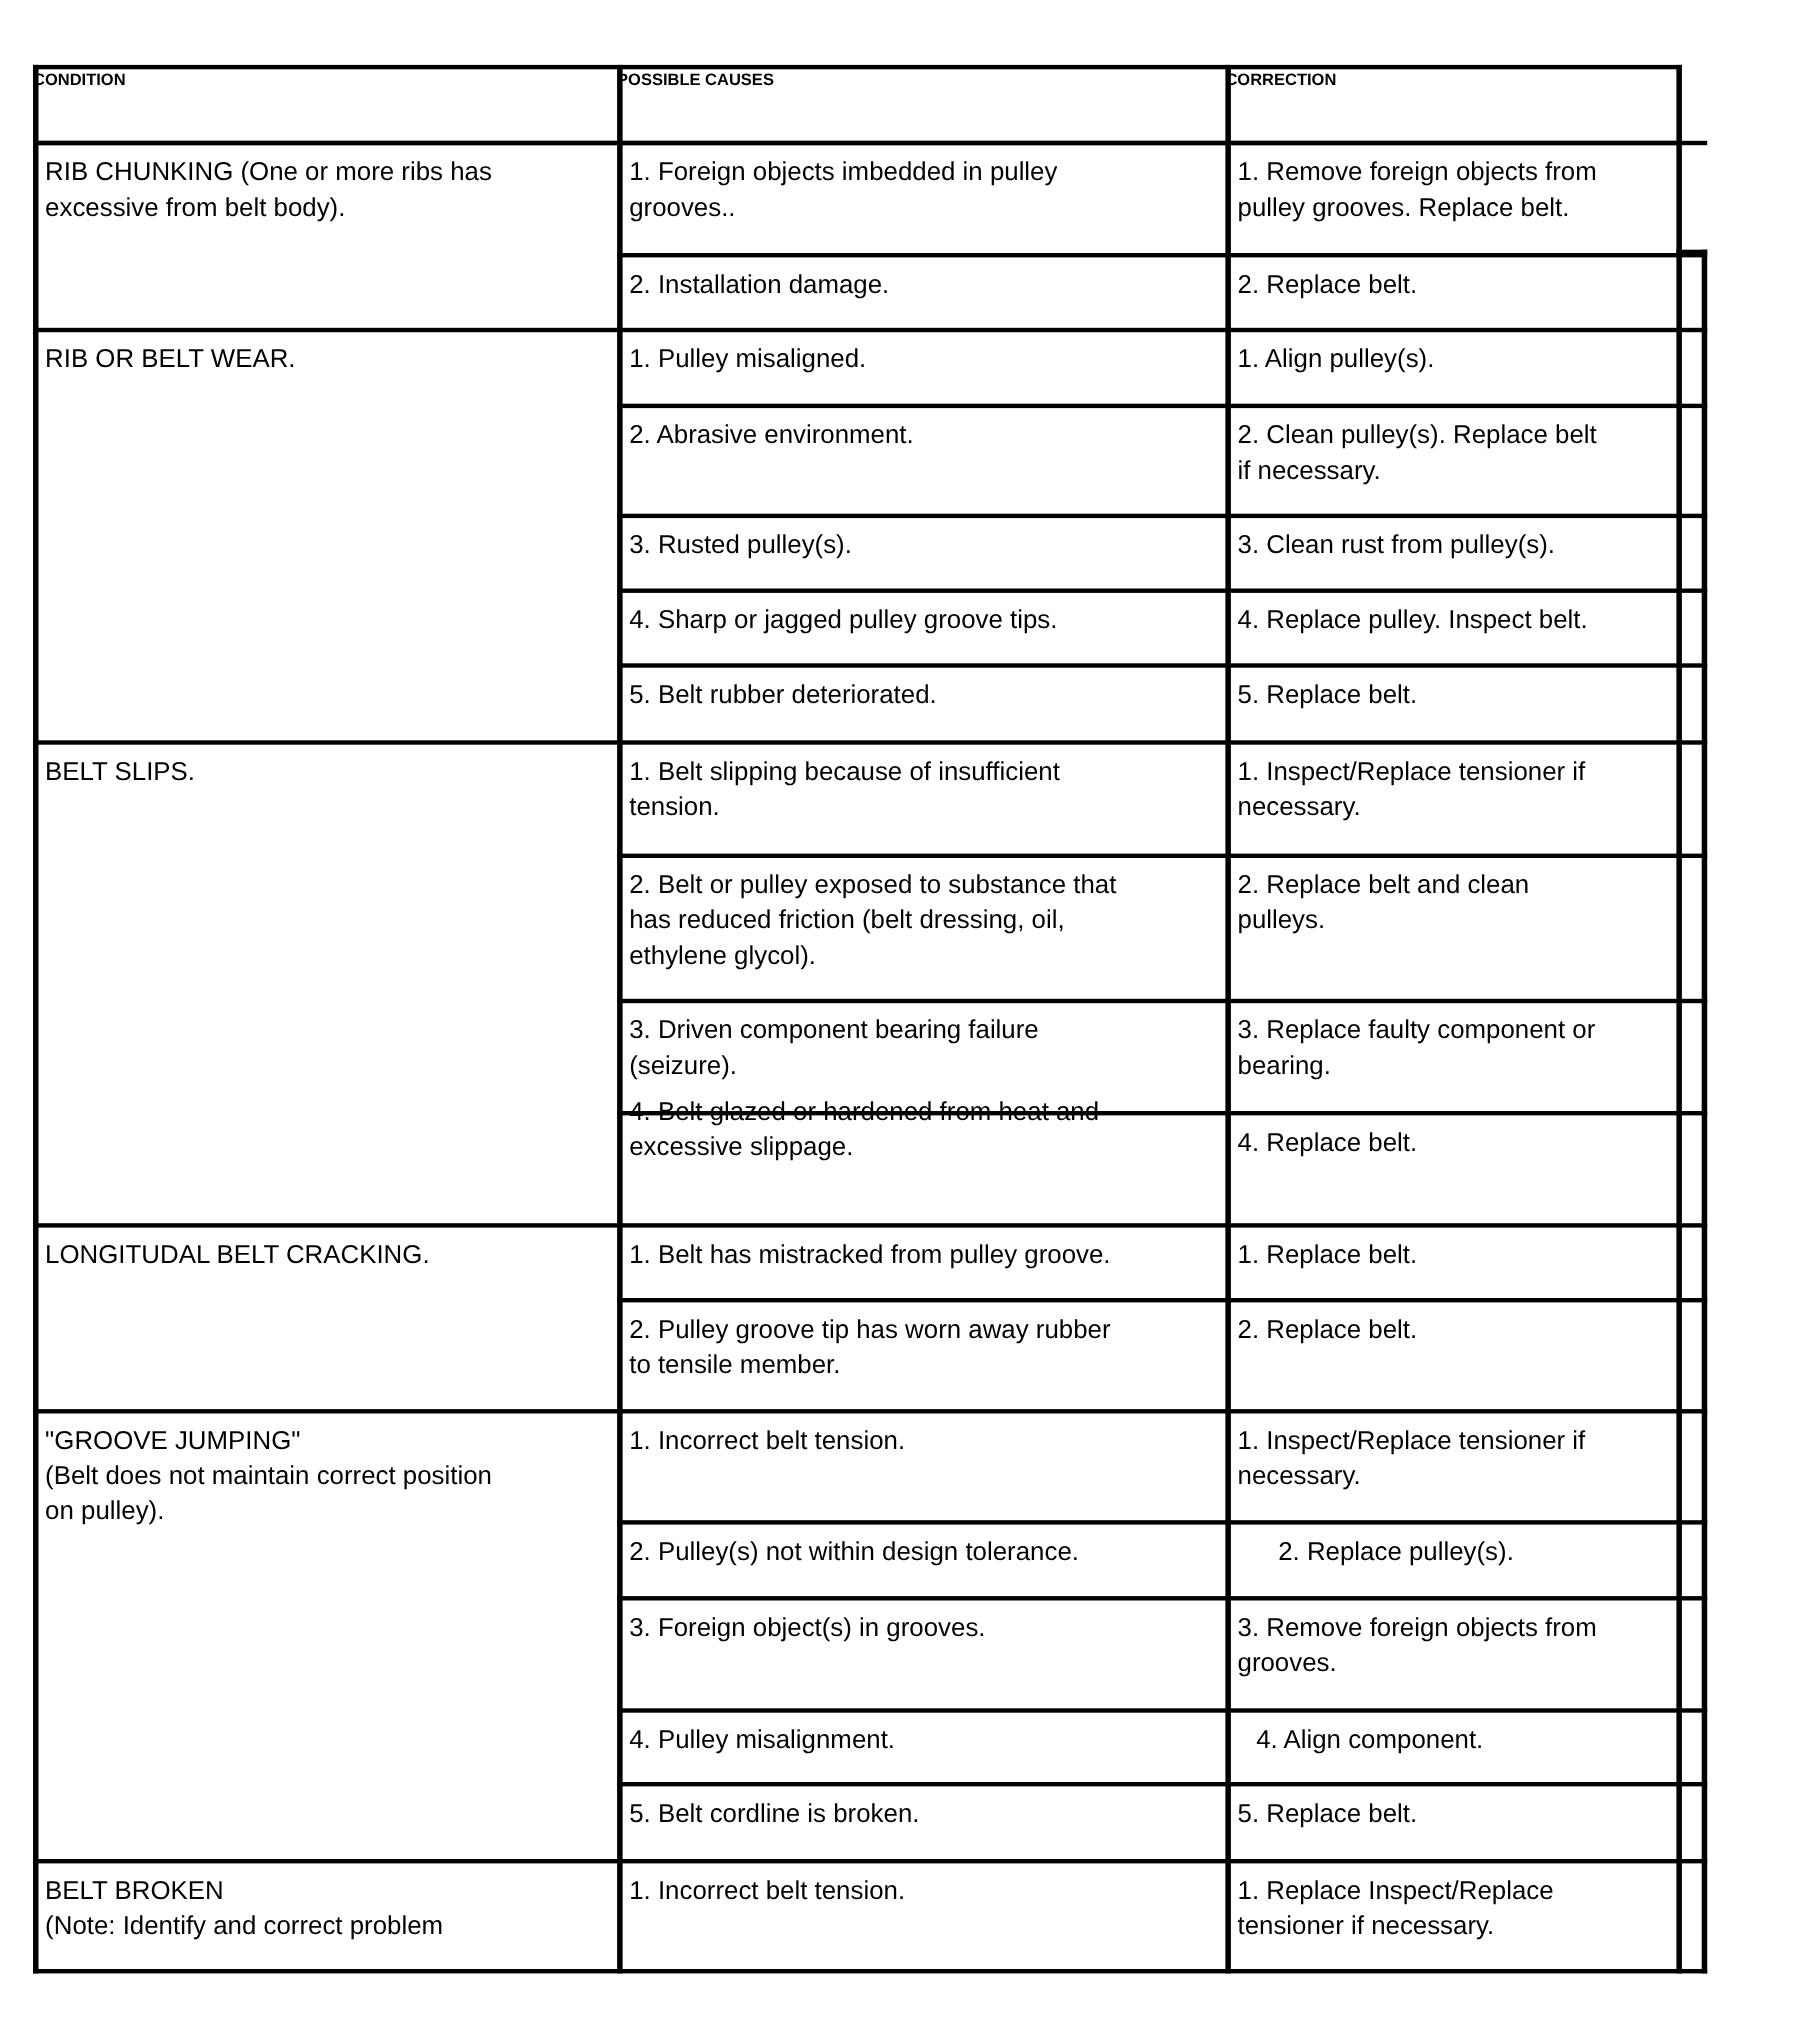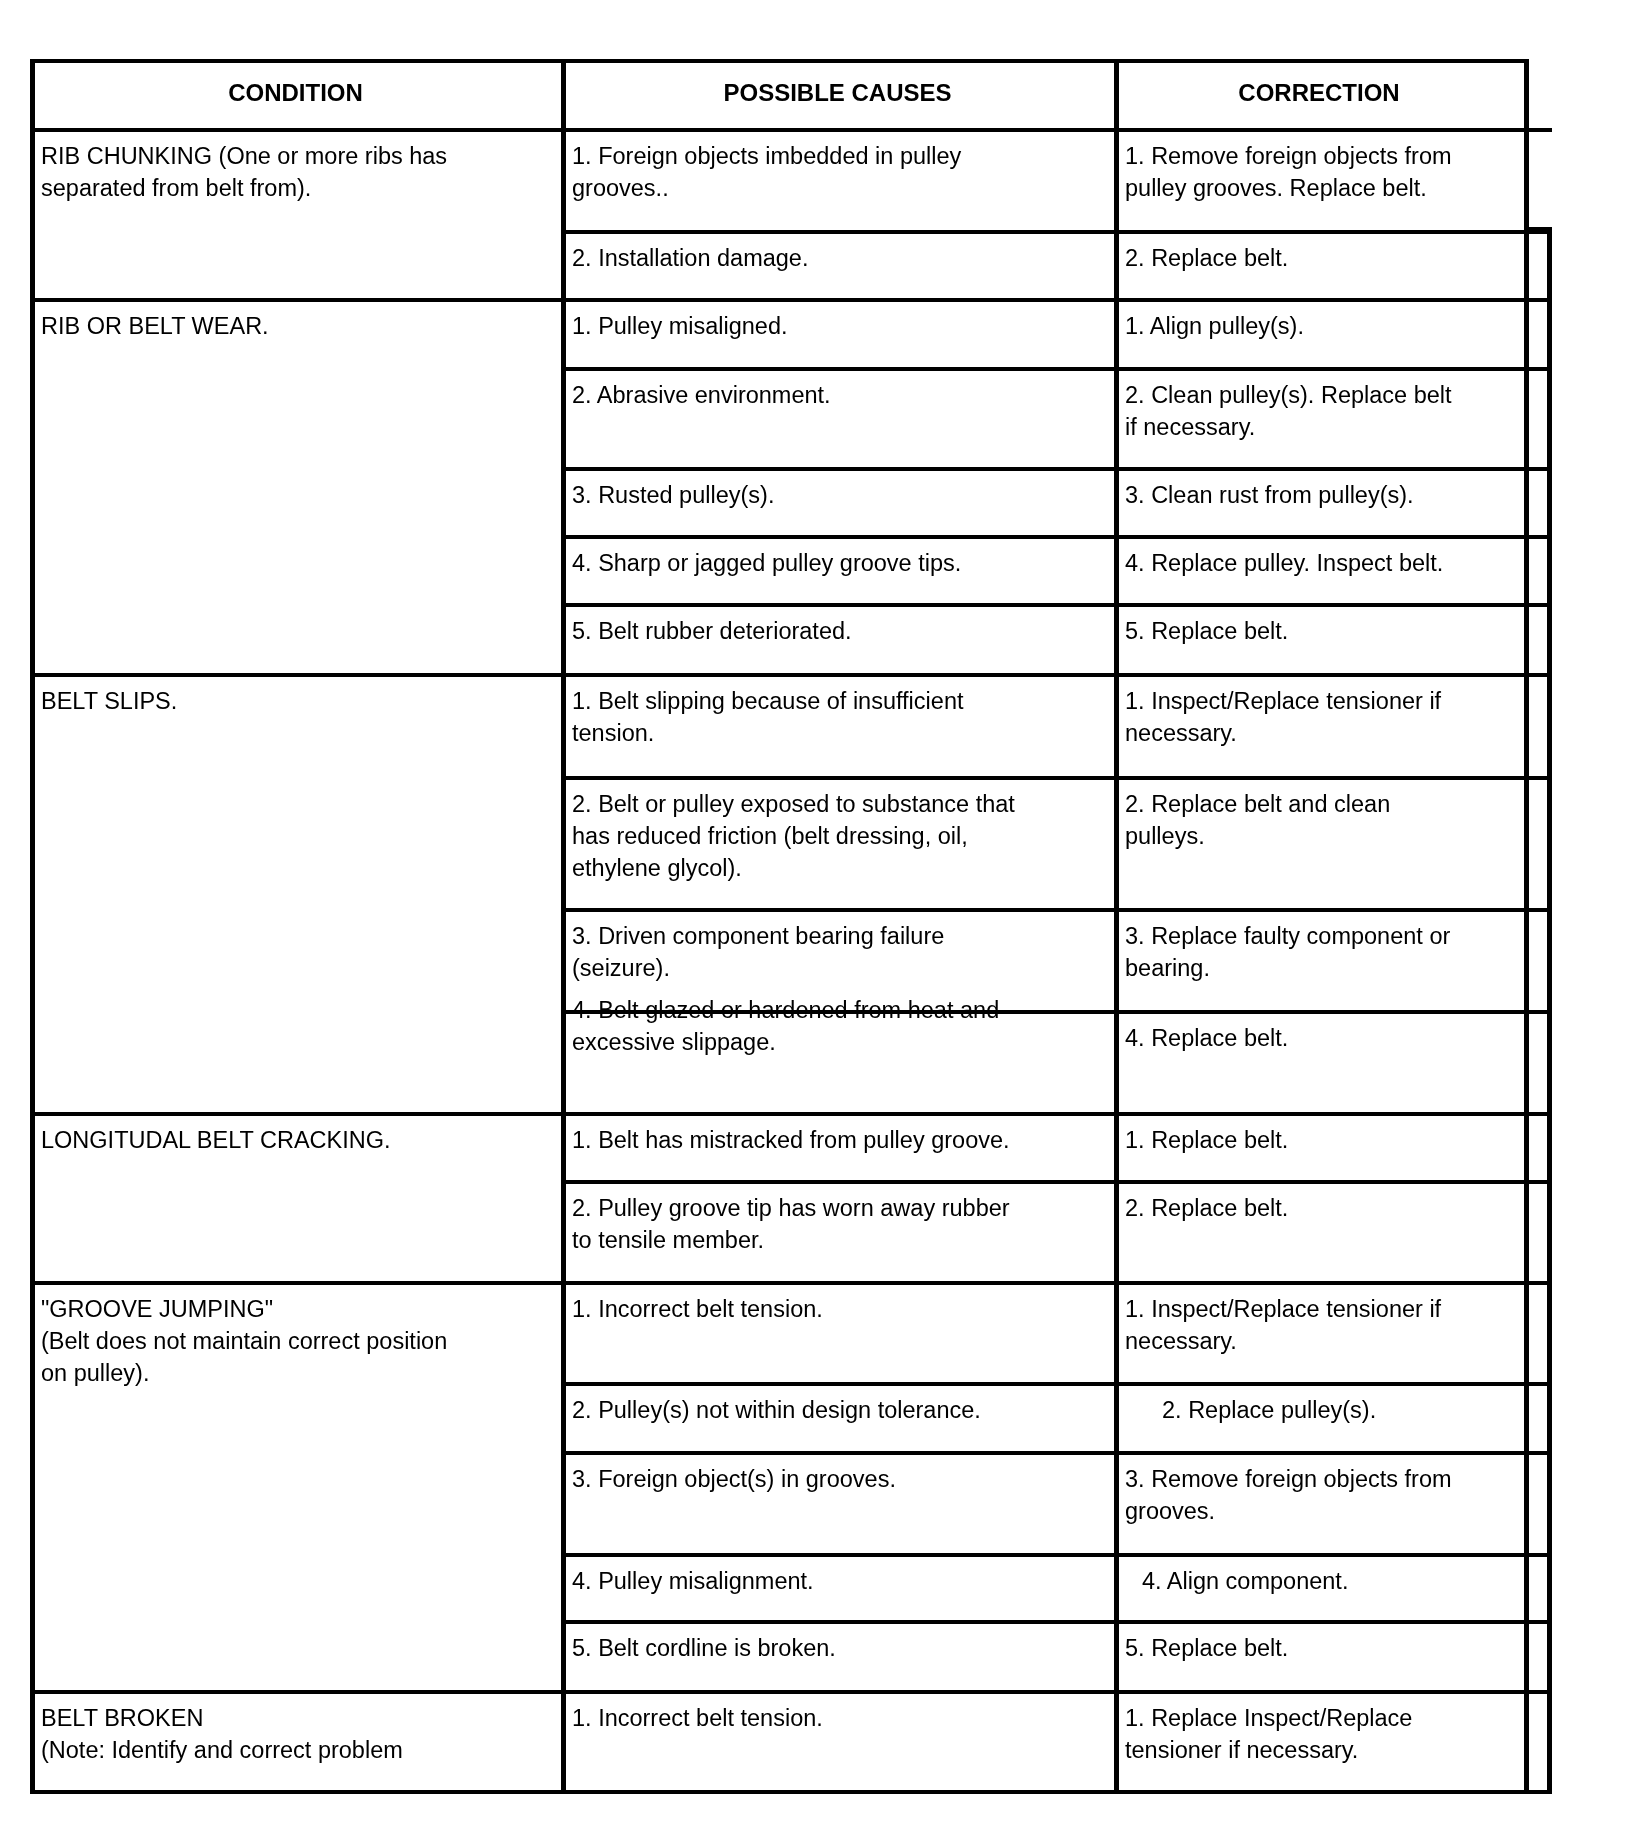--- a/index.html
+++ b/index.html
@@ -2,41 +2,41 @@
 <html><head>
 <meta charset="utf-8">
 <style>
   html, body { margin: 0; padding: 0; background: #ffffff; }
   body { width: 1632px; height: 1838px; position: relative; overflow: hidden;
          font-family: "Liberation Sans", sans-serif; color: #000; }
   .hline { position: absolute; background: #000; height: 4px; }
   .vline { position: absolute; background: #000; width: 5px; }
   .cell { position: absolute; box-sizing: border-box; font-size: 23.5px; line-height: 32px;
           padding: 12px 0 0 11px; white-space: pre-wrap; }
-  .hdr { position: absolute; text-align: center; font-weight: bold; font-size: 24px;
-         line-height: 28px; padding-top: 20px; }
+  .hdr { position: absolute; text-align: left; font-weight: bold; font-size: 15px;
+         line-height: 28px; padding-top: 0; }
 </style>
 </head>
 <body>
 
 <div id="table">
   <div class="hdr" id="hdr-condition" style="left: 30px; top: 59px; width: 531px;">CONDITION</div>
   <div class="hdr" id="hdr-causes" style="left: 561px; top: 59px; width: 553px;">POSSIBLE CAUSES</div>
   <div class="hdr" id="hdr-correction" style="left: 1114px; top: 59px; width: 410px;">CORRECTION</div>
 <div class="hline" style="left: 30px; top: 59px; width: 1499px;"></div>
     <div class="hline" style="left: 30px; top: 128px; width: 1499px;"></div>
     <div class="vline" style="left: 30px; top: 59px; height: 1735px;"></div>
     <div class="vline" style="left: 561px; top: 59px; height: 1735px;"></div>
     <div class="vline" style="left: 1114px; top: 59px; height: 1735px;"></div>
     <div class="vline" style="left: 1524px; top: 59px; height: 1735px;"></div>
     <div class="vline" style="left: 1547px; top: 227px; height: 1567px;"></div>
     <div class="hline" style="left: 1524px; top: 227px; width: 28px;"></div>
     <div class="hline" style="left: 30px; top: 128px; width: 1522px;"></div>
     <div class="cell" style="left: 30px; top: 128px; width: 531px; height: 170px;">RIB CHUNKING (One or more ribs has
-separated from belt from).</div>
+excessive from belt body).</div>
     <div class="cell" style="left: 561px; top: 128px; width: 553px; height: 102px;">1. Foreign objects imbedded in pulley
 grooves..</div>
     <div class="cell" style="left: 1114px; top: 128px; width: 410px; height: 102px;">1. Remove foreign objects from
 pulley grooves. Replace belt.</div>
     <div class="hline" style="left: 561px; top: 230px; width: 991px;"></div>
     <div class="cell" style="left: 561px; top: 230px; width: 553px; height: 68px;">2. Installation damage.</div>
     <div class="cell" style="left: 1114px; top: 230px; width: 410px; height: 68px;">2. Replace belt.</div>
     <div class="hline" style="left: 30px; top: 298px; width: 1522px;"></div>
     <div class="cell" style="left: 30px; top: 298px; width: 531px; height: 375px;">RIB OR BELT WEAR.</div>
     <div class="cell" style="left: 561px; top: 298px; width: 553px; height: 69px;">1. Pulley misaligned.</div>

